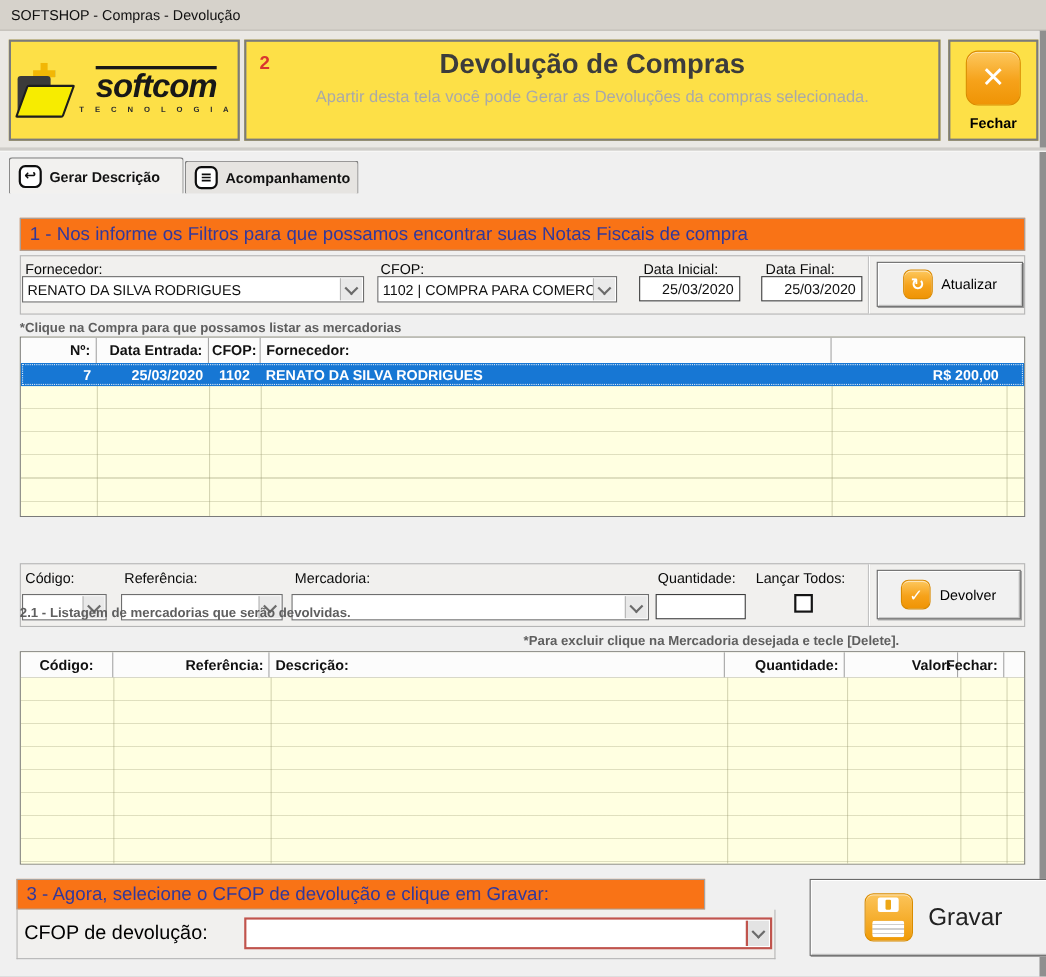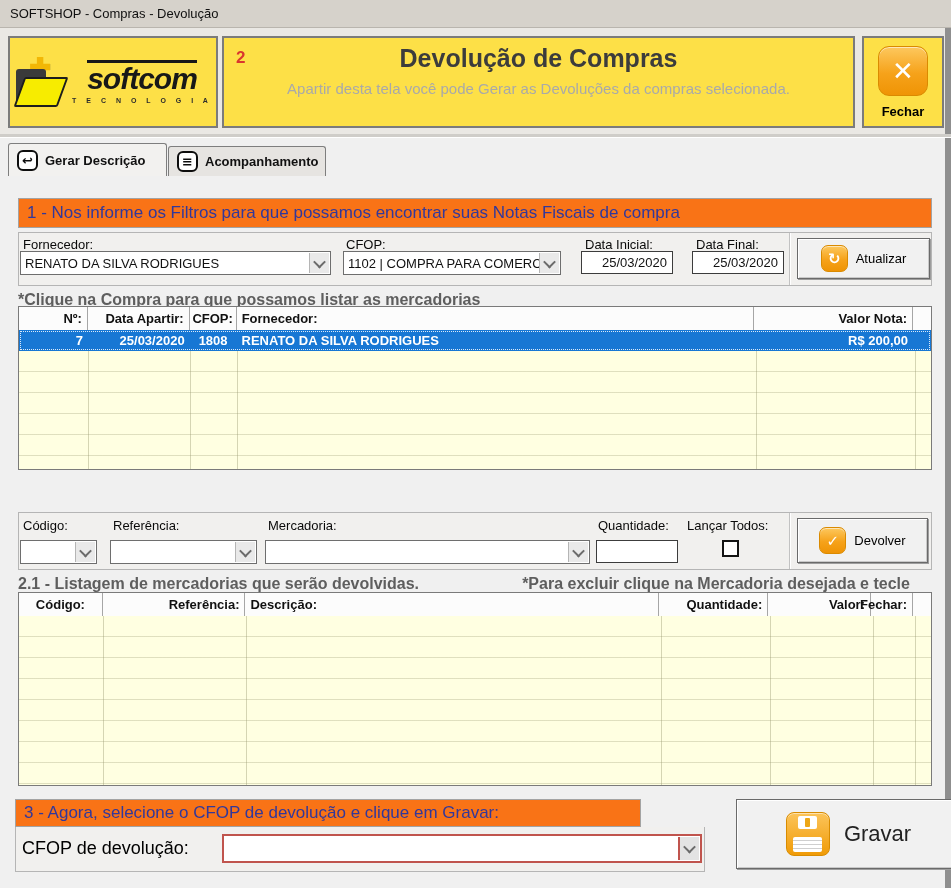--- a/index.html
+++ b/index.html
@@ -49,21 +49,21 @@
   #tab2{left:168px;top:146px;width:158px;height:30px;background:#e6e4e1;}
   .tab-icon{width:21px;height:21px;border:2px solid #0d0d0d;border-radius:6px;box-sizing:border-box;
             display:flex;align-items:center;justify-content:center;font-size:13px;font-weight:bold;color:#0d0d0d;
             font-family:"DejaVu Sans",sans-serif;background:#fff;}
 
   
   .sec-header{box-sizing:border-box;background:#f97316;border:1px solid #a3a3a3;
               display:flex;align-items:center;padding-left:8px;font-size:17px;color:#32389B;}
   .panel{box-sizing:border-box;background:#f1f0ee;border:1px solid #b5b5b5;}
   .lbl{font-size:13px;color:#0a0a0a;}
-  .note{font-size:16px;color:#5e5e5e;font-weight:bold;}
+  .note{font-size:12px;color:#5e5e5e;font-weight:bold;}
 
   
   .combo{box-sizing:border-box;background:#fff;border:1px solid #6e6e6e;display:flex;align-items:center;
          padding-left:4px;font-size:13px;white-space:nowrap;overflow:hidden;cursor:pointer;}
   .combo .arrow-box{position:absolute;right:1px;top:1px;bottom:1px;width:19px;background:#e9e9e9;
          border-left:1px solid #b5b5b5;display:flex;align-items:center;justify-content:center;}
   .chev{width:7px;height:7px;border-right:2px solid #6b6b6b;border-bottom:2px solid #6b6b6b;
         transform:rotate(45deg) translate(-1px,-1px);}
   .input{box-sizing:border-box;background:#fff;border:1px solid #3c3c3c;font-size:13px;
          display:flex;align-items:center;}
@@ -181,36 +181,35 @@
   <div class="abs btn" style="left:797px;top:238px;width:133px;height:41px;">
     <span class="badge badge-sm glyph">↻</span>
     <span>Atualizar</span>
   </div>
 
   <div class="abs note" style="left:18px;top:291px;">*Clique na Compra para que possamos listar as mercadorias</div>
 
   <div class="abs grid" style="left:18px;top:306px;width:914px;height:164px;">
     <div class="thead">
       <div class="th r" style="width:69px;">Nº:</div>
-      <div class="th r" style="width:102px;">Data Apartir:</div>
+      <div class="th r" style="width:102px;">Data Entrada:</div>
       <div class="th c" style="width:47px;">CFOP:</div>
       <div class="th" style="width:519px;">Fornecedor:</div>
-      <div class="th r" style="width:159px;">Valor Nota:</div>
       <div class="th" style="width:18px;border-right:none;"></div>
     </div>
     <div class="tbody">
       <div class="colsep" style="left:69px;"></div>
       <div class="colsep" style="left:171px;"></div>
       <div class="colsep" style="left:218px;"></div>
       <div class="colsep" style="left:737px;"></div>
       <div class="colsep" style="left:896px;"></div>
       <div class="sel-row">
         <div class="td r" style="width:69px;">7</div>
         <div class="td r" style="width:102px;">25/03/2020</div>
-        <div class="td c" style="width:47px;">1808</div>
+        <div class="td c" style="width:47px;">1102</div>
         <div class="td" style="width:519px;">RENATO DA SILVA RODRIGUES</div>
         <div class="td r" style="width:159px;">R$ 200,00</div>
         <div class="td" style="width:18px;"></div>
       </div>
     </div>
   </div>
 
 
   <div class="abs panel" style="left:18px;top:512px;width:914px;height:58px;"></div>
   <div class="abs lbl" style="left:23px;top:518px;">Código:</div>
@@ -239,22 +238,22 @@
     <span></span>
   </div>
   <div class="abs lbl" style="left:687px;top:518px;">Lançar Todos:</div>
   <div class="abs checkbox" style="left:722px;top:540px;width:17px;height:17px;"></div>
   <div class="abs vline" style="left:789px;top:513px;height:56px;"></div>
   <div class="abs btn" style="left:797px;top:518px;width:131px;height:45px;">
     <span class="badge badge-sm glyph">✓</span>
     <span>Devolver</span>
   </div>
 
-  <div class="abs note" style="left:18px;top:575px;">2.1 - Listagem de mercadorias que serão devolvidas.</div>
-  <div class="abs note" style="left:500px;top:575px;width:432px;text-align:center;">*Para excluir clique na Mercadoria desejada e tecle [Delete].</div>
+  <div class="abs note" style="left:18px;top:550px;">2.1 - Listagem de mercadorias que serão devolvidas.</div>
+  <div class="abs note" style="left:476px;top:575px;width:432px;text-align:left;">*Para excluir clique na Mercadoria desejada e tecle [Delete].</div>
 
   <div class="abs grid" style="left:18px;top:592px;width:914px;height:194px;">
     <div class="thead">
       <div class="th c" style="width:84px;">Código:</div>
       <div class="th r" style="width:143px;">Referência:</div>
       <div class="th" style="width:415px;">Descrição:</div>
       <div class="th r" style="width:109px;">Quantidade:</div>
       <div class="th r" style="width:103px;">Valor:</div>
       <div class="th r" style="width:42px;">Fechar:</div>
       <div class="th" style="width:18px;border-right:none;"></div>

